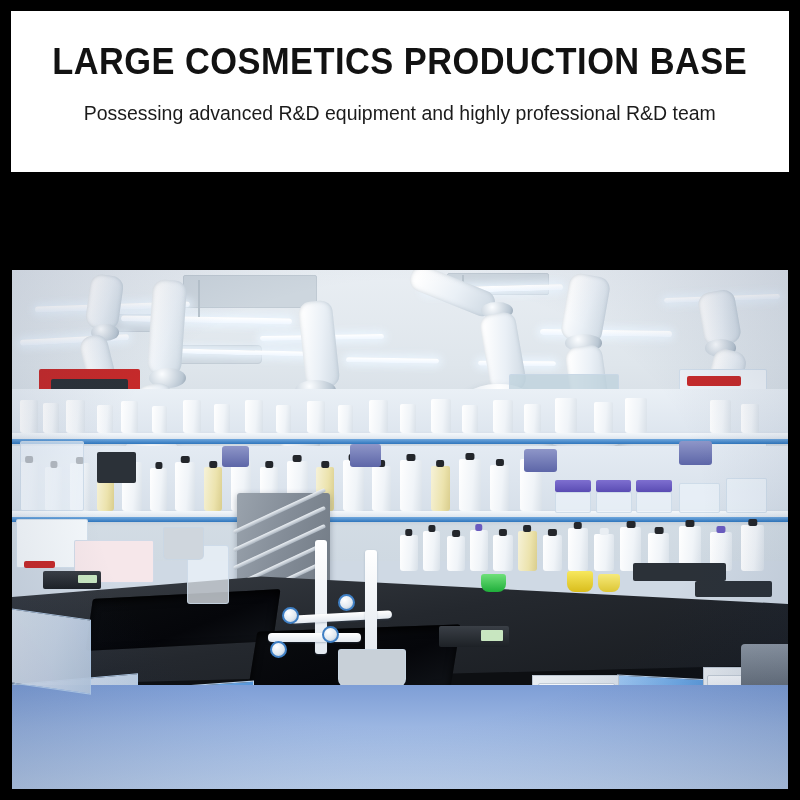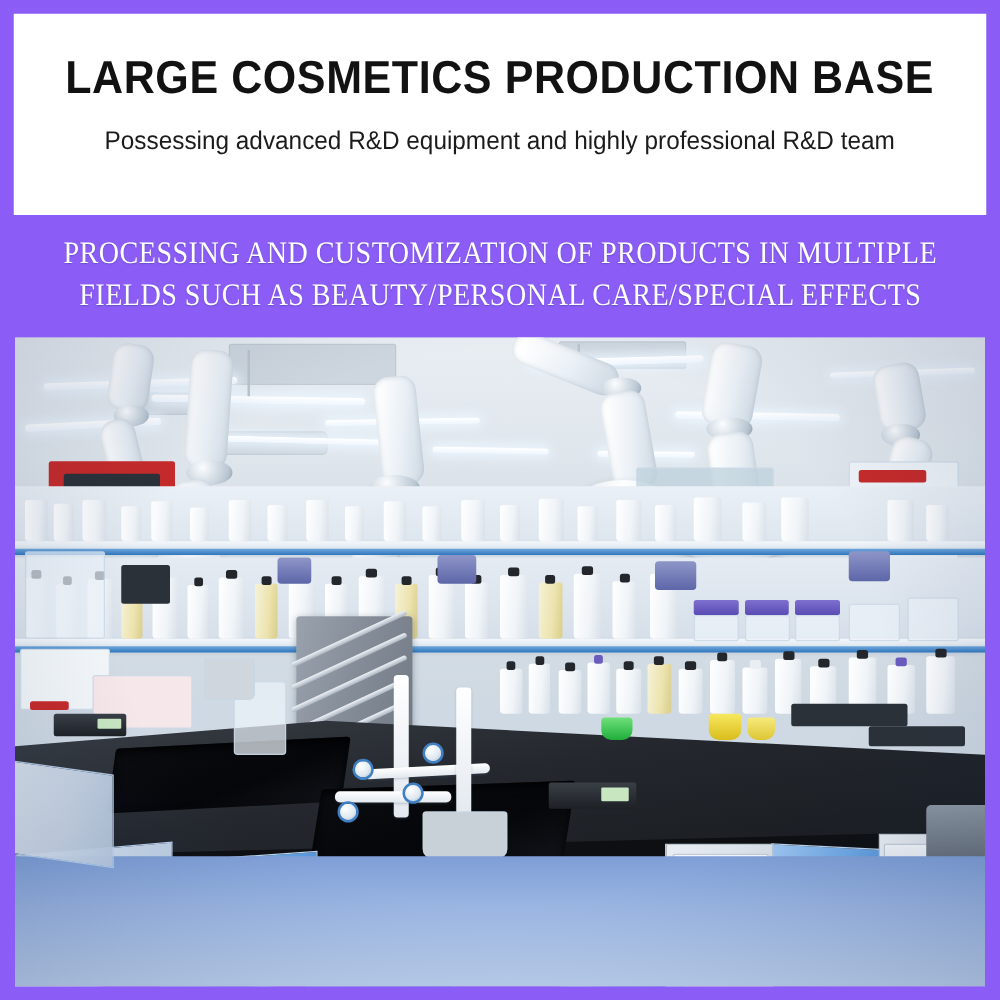--- a/index.html
+++ b/index.html
@@ -5,21 +5,21 @@
   html,body{margin:0;padding:0;}
   body{
     width:800px;height:800px;
     background:#6583d2;
     font-family:"Liberation Sans", sans-serif;
     overflow:hidden;
   }
   .banner{
     position:relative;
     width:800px;height:800px;
-    background:#8b5cf6;
+    background:#000000;
     box-sizing:border-box;
   }
 
   
   .head-panel{
     position:absolute;
     left:11px; top:11px; right:11px;
     height:161px;
     background:#ffffff;
     display:flex;
@@ -255,24 +255,20 @@
 </head>
 <body>
 
 <div class="banner">
 
   <div class="head-panel">
     <div class="headline">LARGE COSMETICS PRODUCTION BASE</div>
     <div class="subline">Possessing advanced R&amp;D equipment and highly professional R&amp;D team</div>
   </div>
 
-  <div class="strap">
-    <div class="strap-line">PROCESSING AND CUSTOMIZATION OF PRODUCTS IN MULTIPLE</div>
-    <div class="strap-line">FIELDS SUCH AS BEAUTY/PERSONAL CARE/SPECIAL EFFECTS</div>
-  </div>
 
   <div class="photo">
     <div class="scene">
 
       <div class="ceiling"></div>
       <div class="wall"></div>
 
       <div class="ceil-panel" style="left:22%;top:1%;width:17%;height:6%;"></div>
       <div class="ceil-panel" style="left:12%;top:8.5%;width:9%;height:3%;"></div>
       <div class="ceil-panel" style="left:56%;top:0.5%;width:13%;height:4%;"></div>

